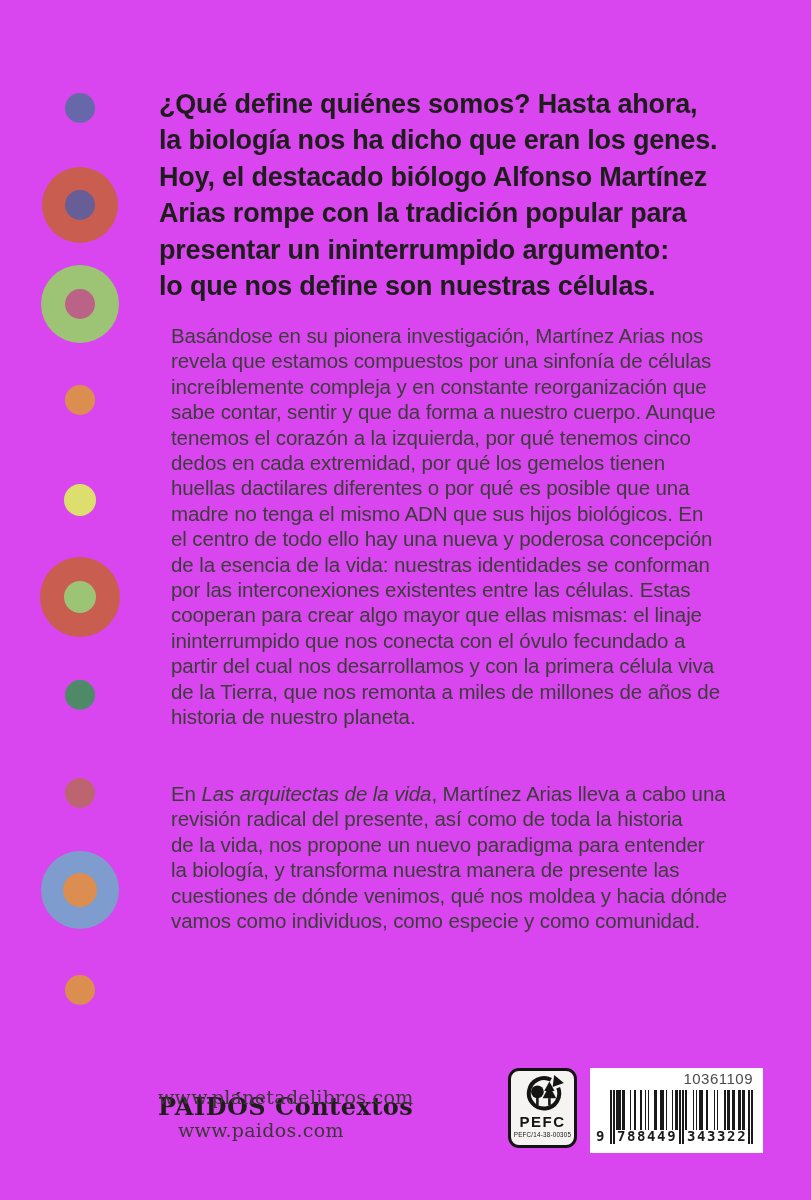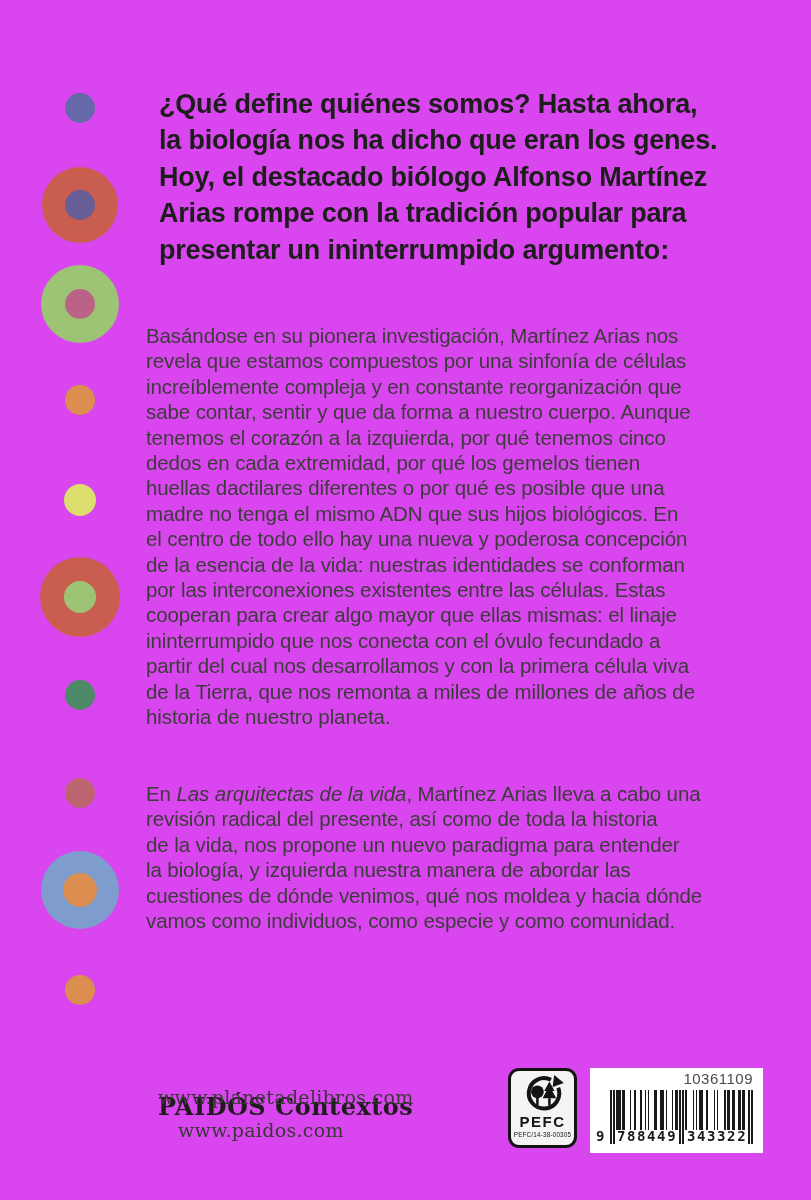--- a/index.html
+++ b/index.html
@@ -15,21 +15,21 @@
   .circle{position:absolute;border-radius:50%;}
   .circle .inner{position:absolute;border-radius:50%;left:50%;top:50%;transform:translate(-50%,-50%);}
   
   .headline{
     position:absolute;left:159px;top:86px;width:630px;
     font-size:27px;line-height:36.4px;font-weight:700;
     letter-spacing:-0.2px;color:#1d1d1b;
   }
   
   .para{
-    position:absolute;left:146px;width:640px;
+    position:absolute;left:171px;width:640px;
     font-size:20.5px;line-height:25.4px;
     color:#3c3c3a;letter-spacing:-0.1px;
   }
   .para em{font-style:italic;}
   .para1{top:323px;}
   .para2{top:781px;}
   
   .imprint{
     position:absolute;left:158px;top:1092px;
     font-family:"DejaVu Serif","Liberation Serif",serif;
@@ -102,20 +102,21 @@
       </div>
       <div class="circle" style="left: 65px; top: 975px; width: 30px; height: 30px; background: rgb(220, 142, 80);"></div>
     </div>
 
   <div class="headline">
       <div>¿Qué define quiénes somos? Hasta ahora,</div>
       <div>la biología nos ha dicho que eran los genes.</div>
       <div>Hoy, el destacado biólogo Alfonso Martínez</div>
       <div>Arias rompe con la tradición popular para</div>
       <div>presentar un ininterrumpido argumento:</div>
+      <div>lo que nos define son nuestras células.</div>
     </div>
 
   <div class="para para1">
       <div>Basándose en su pionera investigación, Martínez Arias nos</div>
       <div>revela que estamos compuestos por una sinfonía de células</div>
       <div>increíblemente compleja y en constante reorganización que</div>
       <div>sabe contar, sentir y que da forma a nuestro cuerpo. Aunque</div>
       <div>tenemos el corazón a la izquierda, por qué tenemos cinco</div>
       <div>dedos en cada extremidad, por qué los gemelos tienen</div>
       <div>huellas dactilares diferentes o por qué es posible que una</div>
@@ -127,21 +128,21 @@
       <div>ininterrumpido que nos conecta con el óvulo fecundado a</div>
       <div>partir del cual nos desarrollamos y con la primera célula viva</div>
       <div>de la Tierra, que nos remonta a miles de millones de años de</div>
       <div>historia de nuestro planeta.</div>
     </div>
 
   <div class="para para2">
       <div><span>En </span><em>Las arquitectas de la vida</em><span>, Martínez Arias lleva a cabo una</span></div>
       <div>revisión radical del presente, así como de toda la historia</div>
       <div>de la vida, nos propone un nuevo paradigma para entender</div>
-      <div>la biología, y izquierda nuestra manera de abordar las</div>
+      <div>la biología, y transforma nuestra manera de presente las</div>
       <div>cuestiones de dónde venimos, qué nos moldea y hacia dónde</div>
       <div>vamos como individuos, como especie y como comunidad.</div>
     </div>
 
   <div class="imprint">PAIDÓS Contextos</div>
 
   <div class="url url1">www.paidos.com</div>
 
   <div class="url url2">www.planetadelibros.com</div>
 

